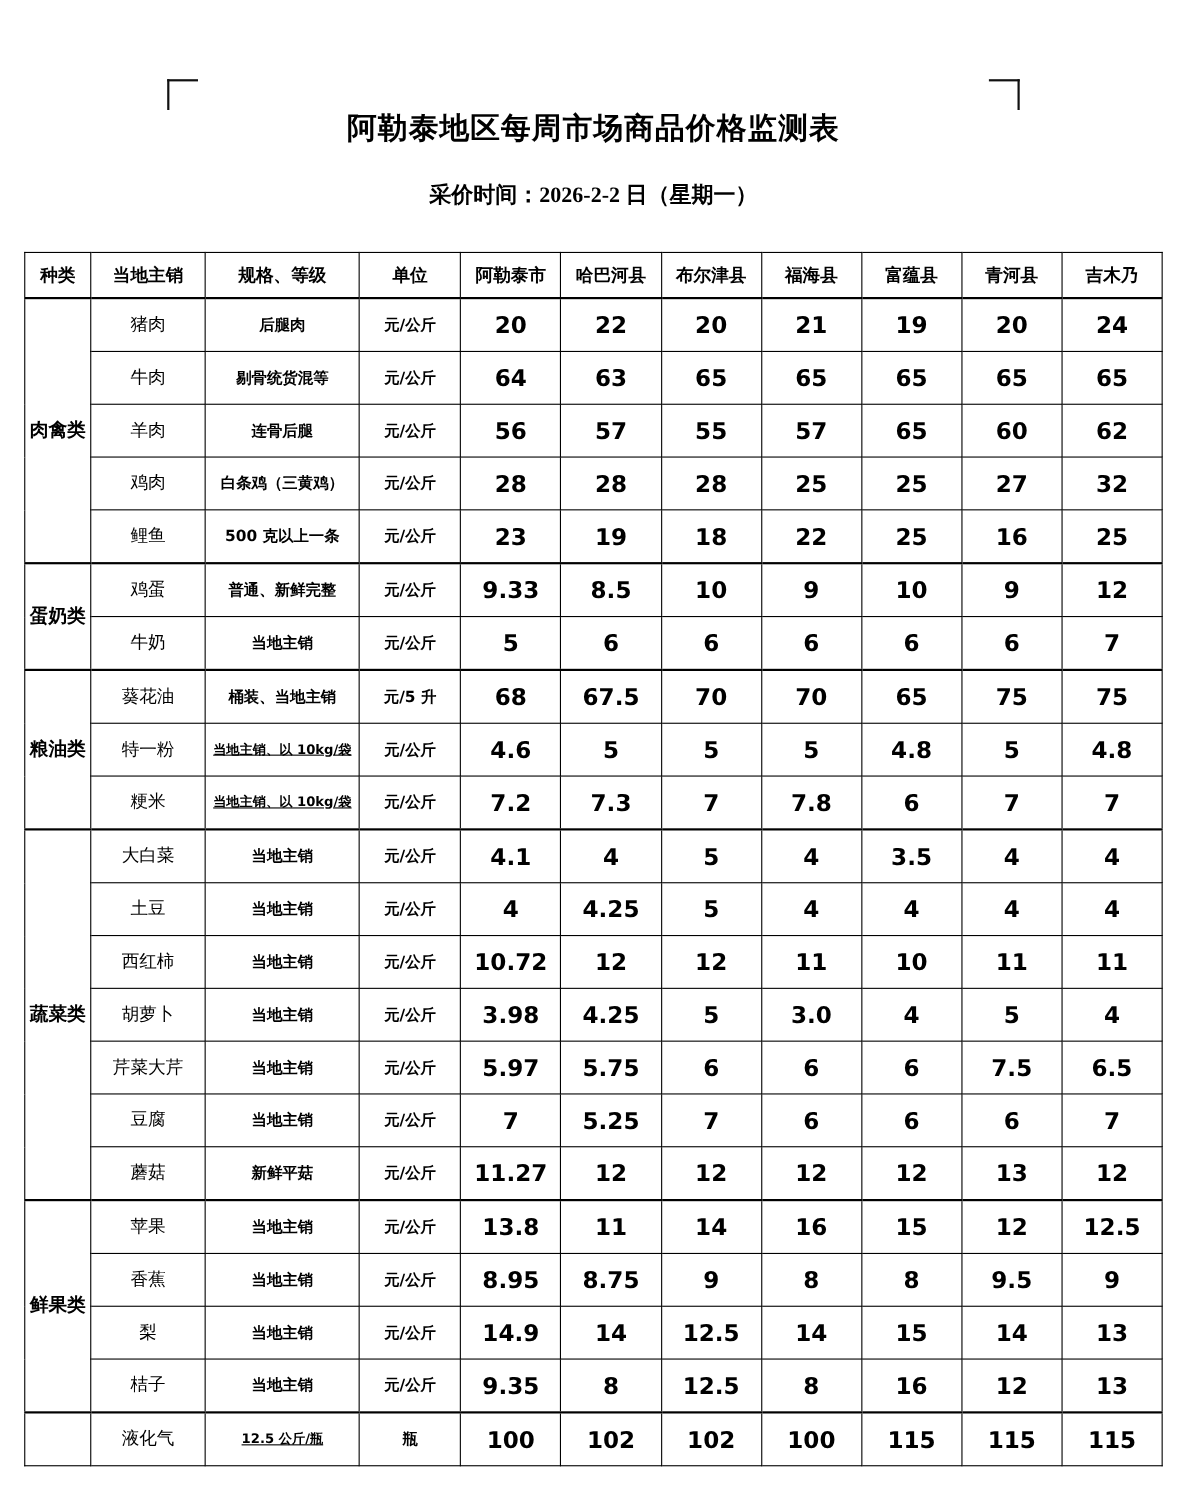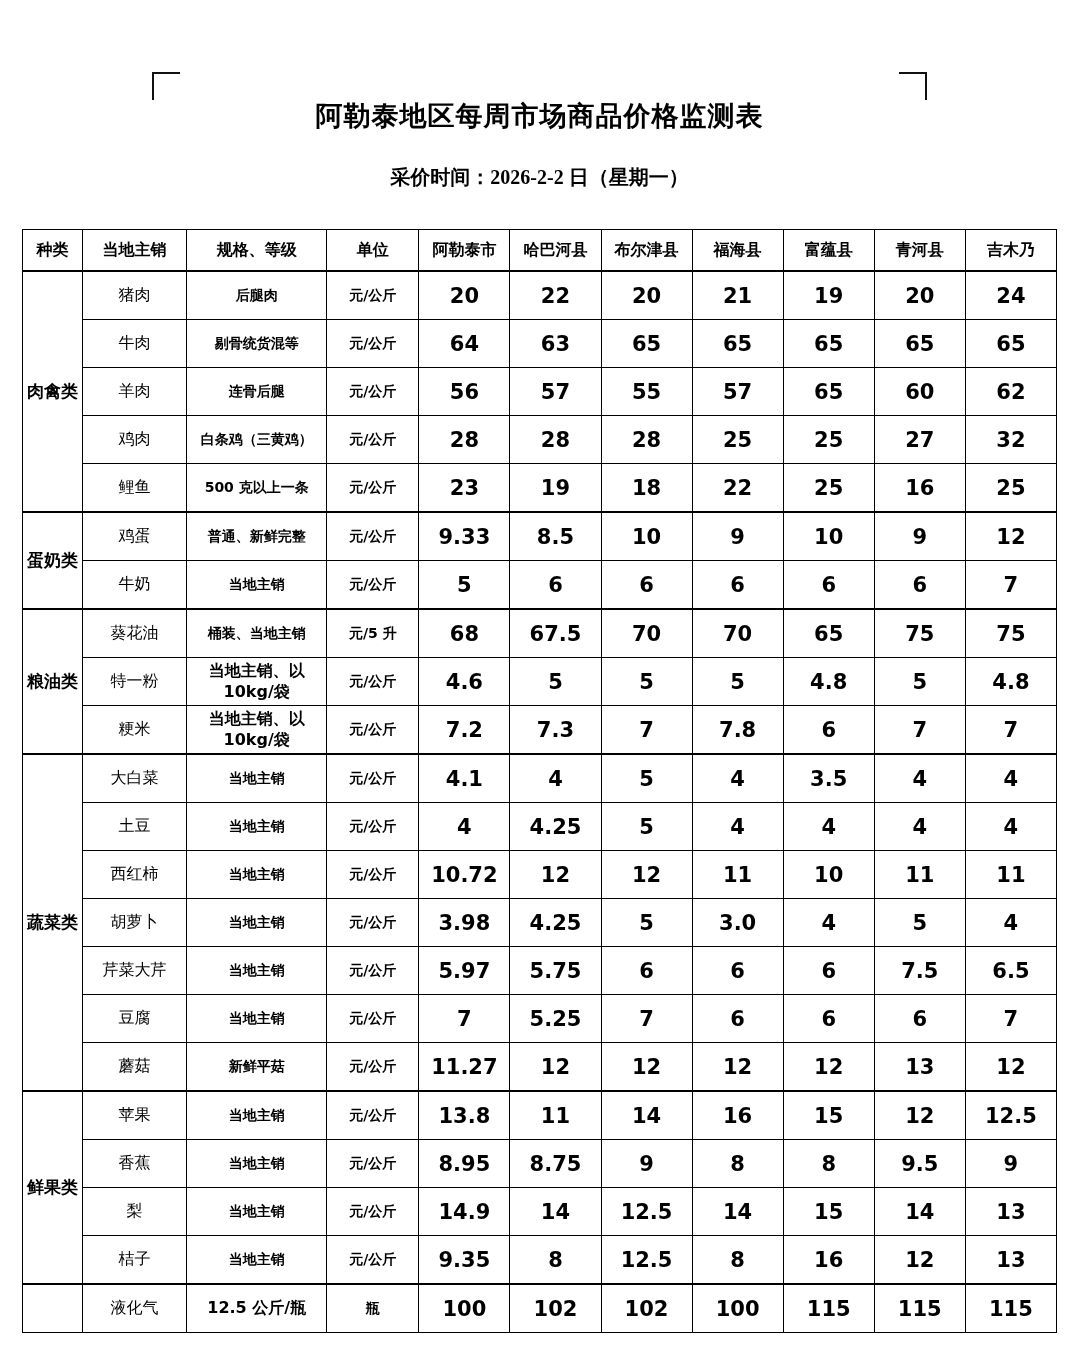--- a/index.html
+++ b/index.html
@@ -80,21 +80,22 @@
     font-size: 16px;
     font-weight: normal;
     width: 104px;
   }
   td.spec {
     font-size: 14px;
     width: 140px;
     font-weight: bold;
   }
   td.spec.small {
-    font-size: 16px;
+    font-size: 12px;
+    text-decoration: underline;
   }
   td.unit {
     font-size: 14px;
     width: 92px;
     font-weight: bold;
   }
   td.val {
     font-size: 21px;
     font-weight: bold;
     height: 47px;

